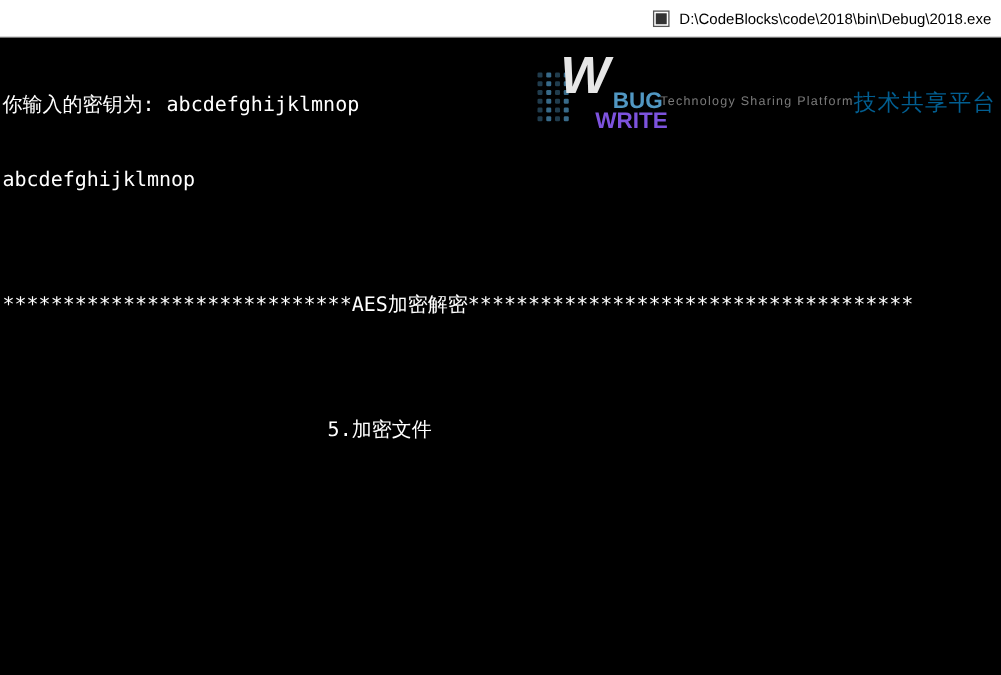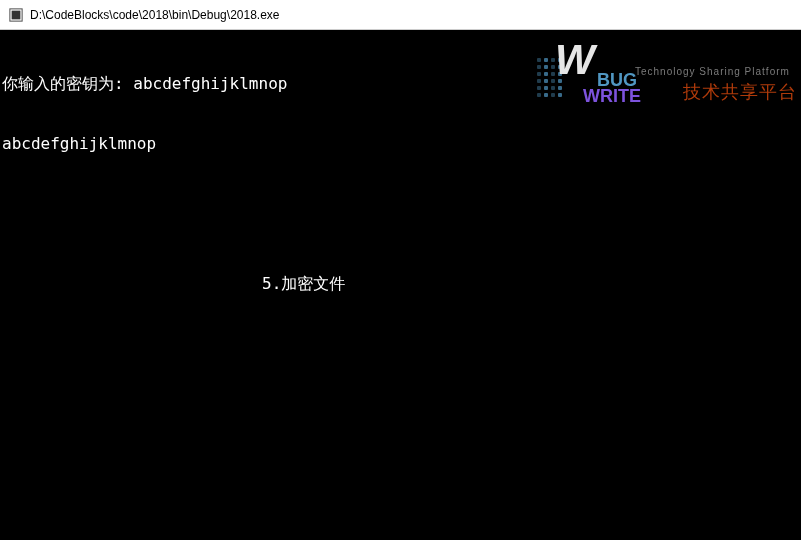--- a/index.html
+++ b/index.html
@@ -18,20 +18,21 @@
     .title-bar {
       height: 30px;
       background: #fff;
       border-bottom: 1px solid #ccc;
       display: flex;
       align-items: center;
       padding: 0 8px;
       font-family: "Segoe UI", sans-serif;
       font-size: 12px;
       color: #000;
+      justify-content: flex-end;
     }
     .title-bar-icon {
       width: 16px;
       height: 16px;
       margin-right: 6px;
       display: inline-flex;
       align-items: center;
       justify-content: center;
     }
     .title-bar-icon svg {
@@ -61,34 +62,33 @@
       opacity: 0.9;
       font-family: "Microsoft YaHei", sans-serif;
     }
     .watermark-badge {
       position: relative;
       width: 90px;
       height: 60px;
     }
     .watermark-text-col {
       display: flex;
-      flex-direction: column;
+      flex-direction: row;
       margin-left: 8px;
     }
     .watermark-tagline-en {
       font-size: 10px;
       color: #888;
       letter-spacing: 1px;
     }
     .watermark-tagline-cn {
       font-size: 18px;
-      color: #c2410c;
+      color: #0369a1;
       font-weight: 500;
       letter-spacing: 1px;
-      margin-left: 48px;
     }
     .wm-w {
       font-size: 42px;
       font-weight: bold;
       font-style: italic;
       color: #fff;
       position: absolute;
       left: 18px;
       top: -2px;
     }
@@ -138,20 +138,21 @@
       <rect x="3" y="3" width="10" height="10" fill="#333"></rect>
     </svg>
   </span>
   <span>D:\CodeBlocks\code\2018\bin\Debug\2018.exe</span>
 </div>
 
 <div class="console-area">
   <div class="console-line">你输入的密钥为: abcdefghijklmnop</div>
   <div class="console-line">abcdefghijklmnop</div>
   <div class="console-line"></div>
+  <div class="console-line">*****************************AES加密解密*************************************</div>
   <div class="console-line"></div>
   <div class="console-line">                           5.加密文件</div>
   <div class="console-line"></div>
   
   <div class="console-line"></div>
   
   <div class="console-line"></div>
   
   
   

